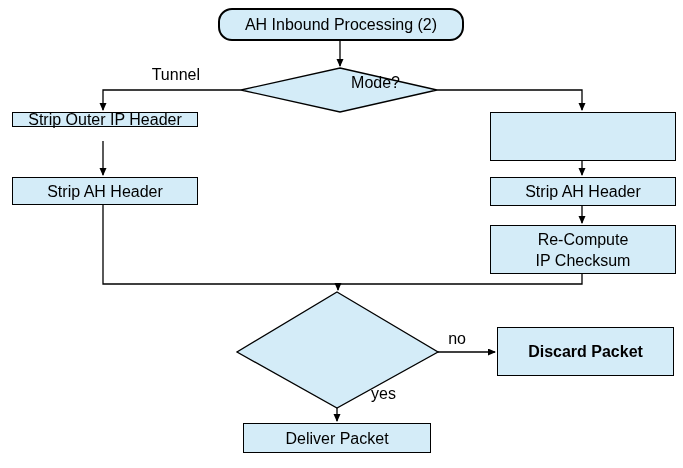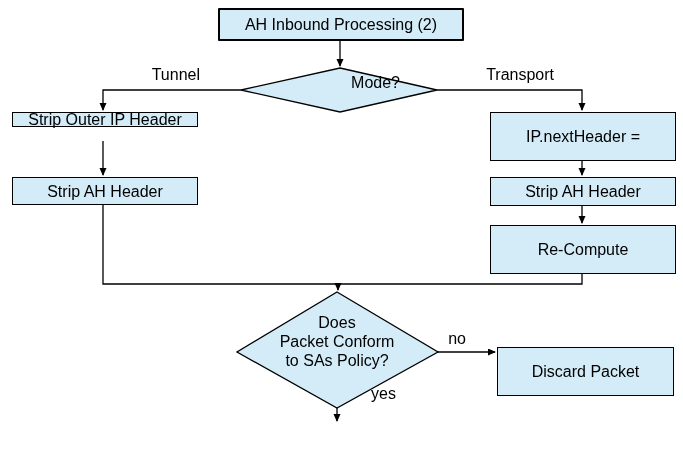--- a/index.html
+++ b/index.html
@@ -31,21 +31,21 @@
     border: 1px solid var(--node-border);
     display: flex;
     flex-direction: column;
     align-items: center;
     justify-content: center;
     text-align: center;
     font-size: 16px;
     line-height: 21px;
     white-space: nowrap;
   }
-  .node.rounded { border-radius: 1px; border-width: 2px; }
+  .node.rounded { border-radius: 14px; border-width: 2px; }
 
   .diamond-label {
     position: absolute;
     text-align: center;
     font-size: 16px;
     line-height: 19px;
   }
   .edge-label {
     position: absolute;
     text-align: right;
@@ -86,44 +86,41 @@
 
   <div class="node" style="left:12px; top:112px; width:186px; height:15px;">
     <span>Strip Outer IP Header</span>
   </div>
 
   <div class="node" style="left:12px; top:177px; width:186px; height:28px;">
     <span>Strip AH Header</span>
   </div>
 
   <div class="node" style="left:490px; top:112px; width:186px; height:49px;">
-    <div>IP.nextHeader =</div>
   </div>
 
   <div class="node" style="left:490px; top:177px; width:186px; height:29px;">
     <span>Strip AH Header</span>
   </div>
 
   <div class="node" style="left:490px; top:225px; width:186px; height:49px;">
     <div>Re-Compute</div>
+    <div>IP Checksum</div>
   </div>
 
-  <div class="node" style="left:497px; top:347px; width:177px; height:49px;">
+  <div class="node" style="left:497px; top:327px; width:177px; height:49px;font-weight:bold;">
     <span>Discard Packet</span>
   </div>
 
+  <div class="node" style="left:243px; top:423px; width:188px; height:30px;">
+    <span>Deliver Packet</span>
+  </div>
 
   <div class="diamond-label" style="left:280px; top:73px; width:120px;text-align:right;">
     <span>Mode?</span>
   </div>
 
-  <div class="diamond-label" style="left:242px; top:313px; width:190px;">
-    <div>Does</div>
-    <div>Packet Conform</div>
-    <div>to SAs Policy?</div>
-  </div>
 
   <div class="edge-label" style="left:130px; top:66px; width:70px;">Tunnel</div>
-  <div class="edge-label" style="left:474px; top:66px; width:80px;">Transport</div>
   <div class="edge-label" style="left:436px; top:330px; width:30px;">no</div>
   <div class="edge-label" style="left:356px; top:385px; width:40px;">yes</div>
 
 </div>
 
 </body></html>

